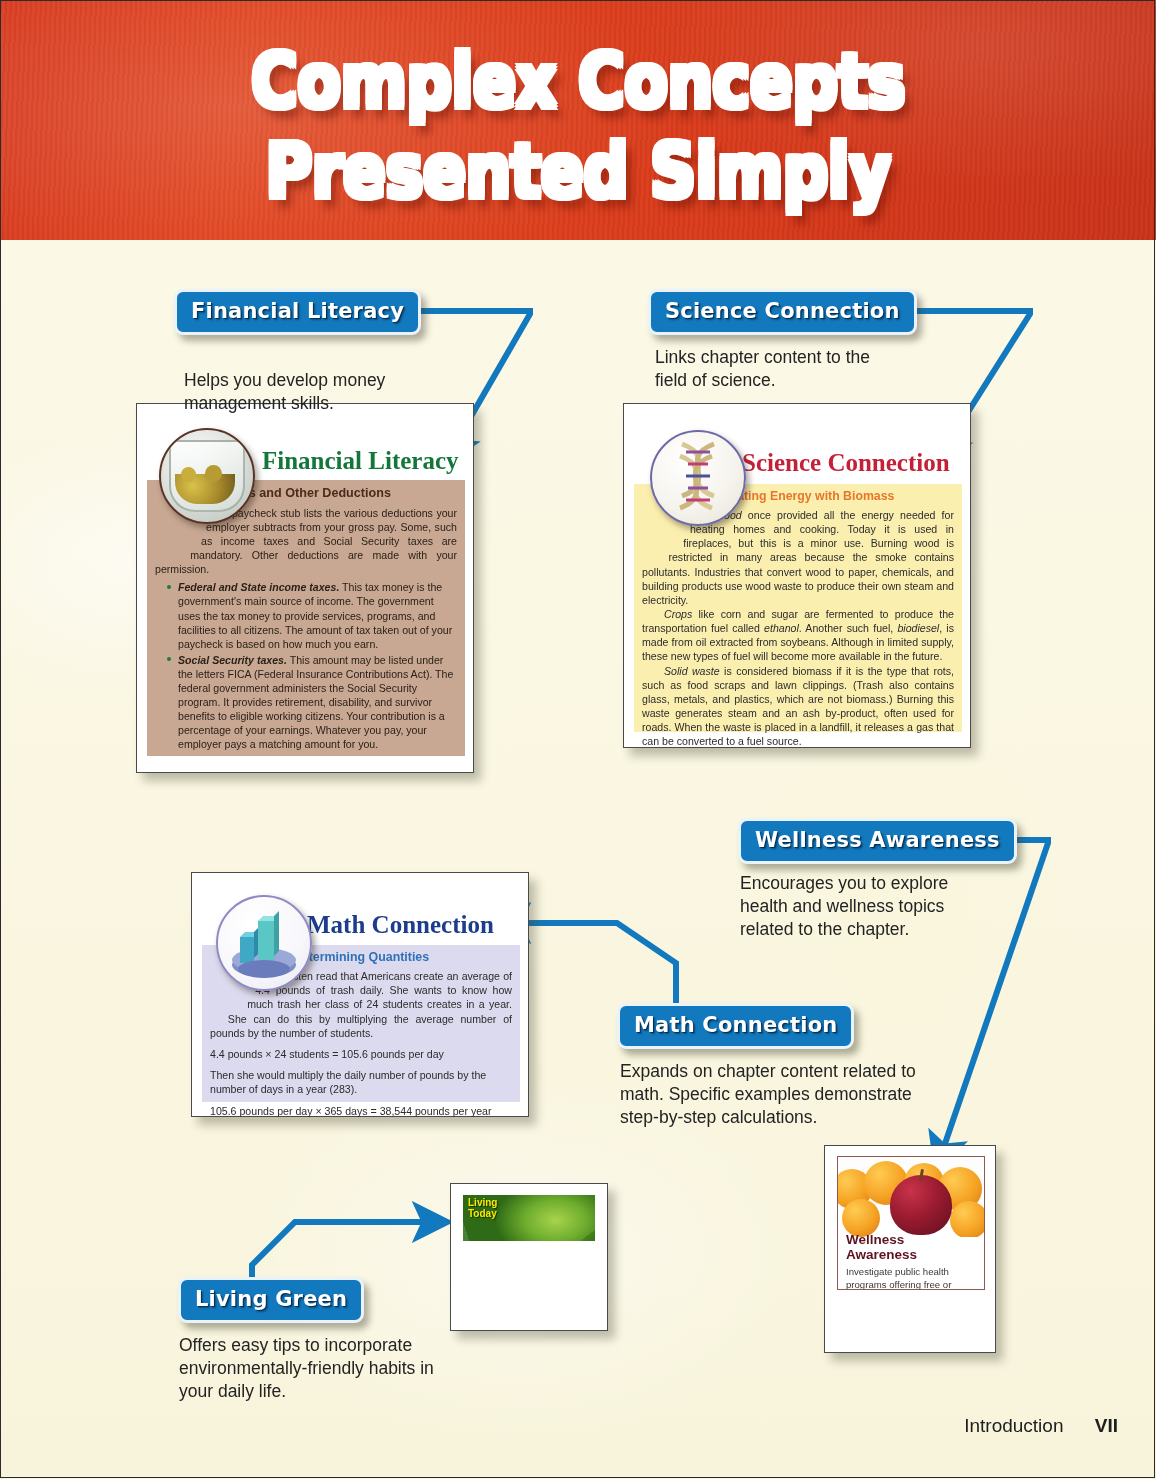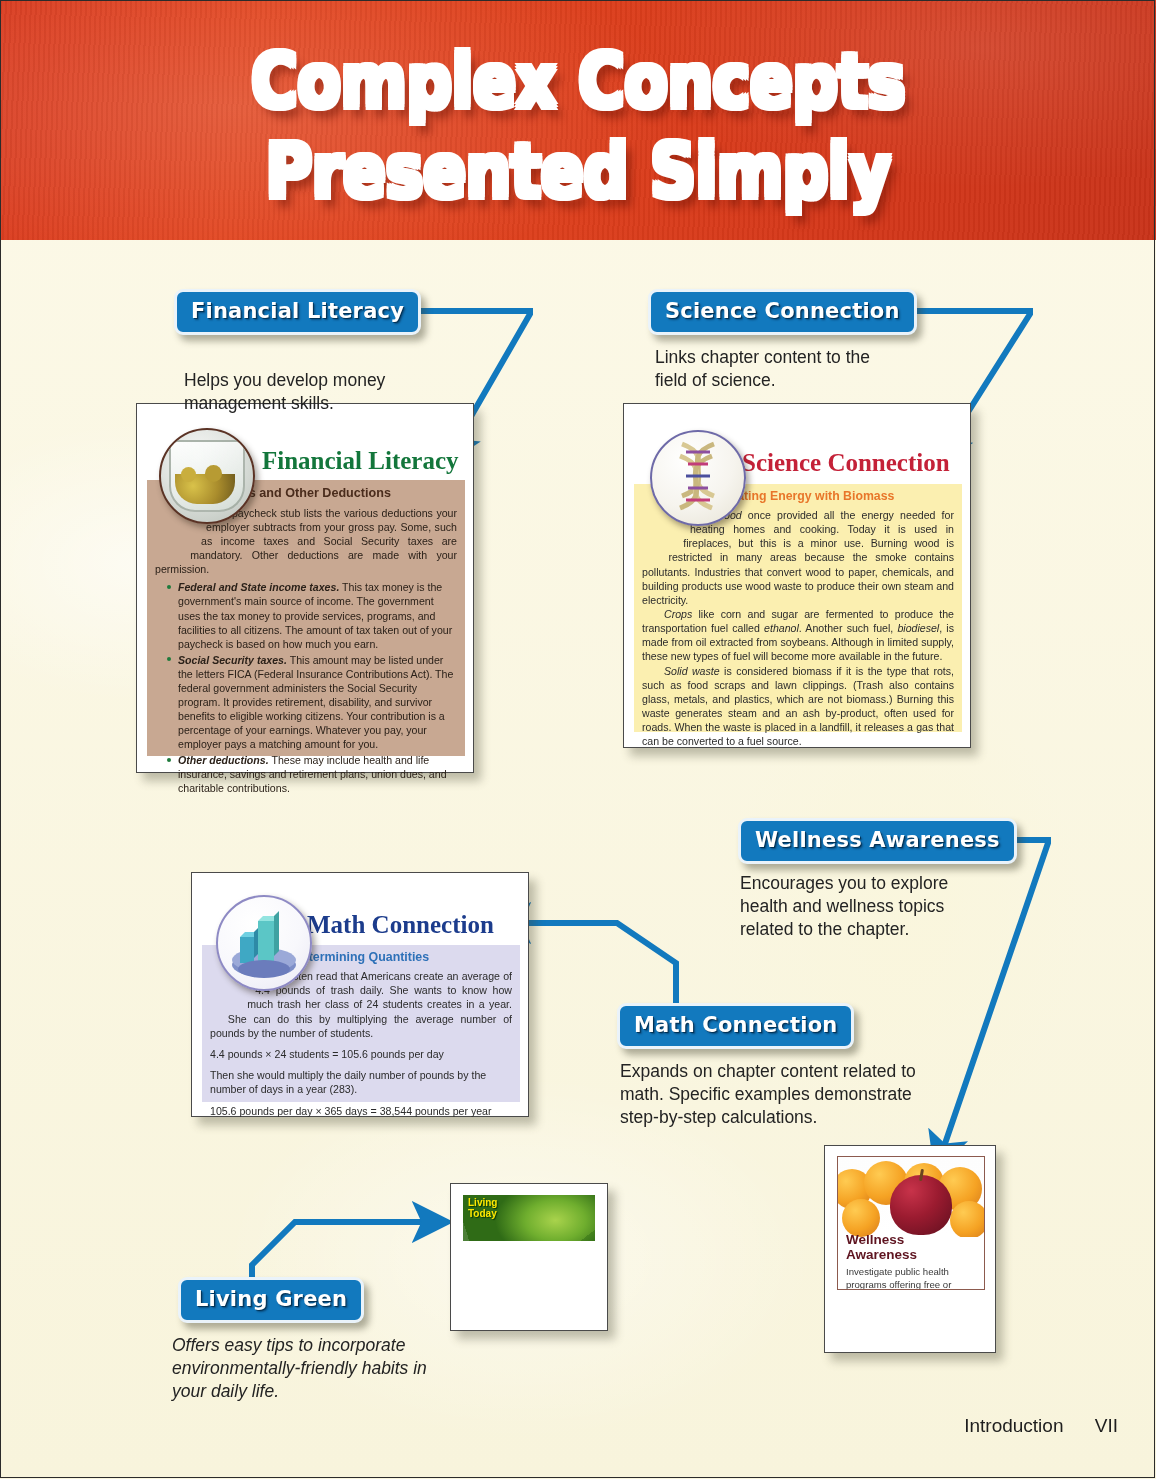--- a/index.html
+++ b/index.html
@@ -133,21 +133,21 @@
   .orange{position:absolute;border-radius:50%;
     background:radial-gradient(circle at 35% 30%, #FFCB52 0%, #F5A223 55%, #D4781A 100%);}
   .apple{position:absolute;left:52px;top:18px;width:62px;height:60px;border-radius:50% 50% 46% 46%;
     background:radial-gradient(circle at 34% 26%, #C8334A 0%, #9B1B30 45%, #5E0F1E 100%);}
   .apple:before{content:"";position:absolute;left:30px;top:-6px;width:3px;height:12px;background:#6B4420;border-radius:2px;transform:rotate(10deg);}
   #wa-title{position:absolute;left:8px;top:76px;z-index:4;font-weight:bold;font-size:13.5px;line-height:1.1;color:#5E1420;}
   #wa-text{position:absolute;left:8px;top:108px;width:130px;font-size:9.6px;line-height:1.38;color:#3a3a3a;}
 
   
   #footer{position:absolute;right:38px;bottom:42px;z-index:25;font-size:19px;color:#1e1e1e;}
-  #footer .pg{font-weight:normal;margin-left:26px;}
+  #footer .pg{font-weight:bold;margin-left:26px;}
 </style>
 </head>
 <body>
 
 <div id="page-bg"></div>
 
 <div id="banner">
   <div class="banner-line" id="banner-l1">
     <span>Complex Concepts</span>
   </div>
@@ -190,37 +190,36 @@
 <div class="desc" style="left:740px;top:872px;width:230px;">Encourages you to explore health and wellness topics related to the chapter.</div>
 
 <div class="tag" style="left:617px;top:1003px;">
   <span>Math Connection</span>
 </div>
 <div class="desc" style="left:620px;top:1060px;width:310px;">Expands on chapter content related to math. Specific examples demonstrate step-by-step calculations.</div>
 
 <div class="tag" style="left:178px;top:1277px;">
   <span>Living Green</span>
 </div>
-<div class="desc" style="left:172px;top:1334px;width:270px;font-style:italic;">Offers easy tips to incorporate environmentally-friendly habits in your daily life.</div>
+<div class="desc" style="left:179px;top:1334px;width:270px;">Offers easy tips to incorporate environmentally-friendly habits in your daily life.</div>
 
 <div class="card" id="fl-card">
   <div class="icon-circle" id="fl-icon">
     <div class="jar"></div>
       <div class="coins"></div>
   </div>
   <div class="pnl-title" id="fl-title">Financial Literacy</div>
   <div id="fl-panel">
     <div id="fl-sub">Taxes and Other Deductions</div>
     <div id="fl-text">
       <div style="shape-outside:circle(52px at 0 4px);float:left;width:78px;height:92px;"></div>
       <div id="fl-intro" style="text-align:justify;">Your paycheck stub lists the various deductions your employer subtracts from your gross pay. Some, such as income taxes and Social Security taxes are mandatory. Other deductions are made with your permission.</div>
       <ul class="fl-list" id="fl-bullets">
           <li><b>Federal and State income taxes.</b> This tax money is the government's main source of income. The government uses the tax money to provide services, programs, and facilities to all citizens. The amount of tax taken out of your paycheck is based on how much you earn.</li>
           <li><b>Social Security taxes.</b> This amount may be listed under the letters FICA (Federal Insurance Contributions Act). The federal government administers the Social Security program. It provides retirement, disability, and survivor benefits to eligible working citizens. Your contribution is a percentage of your earnings. Whatever you pay, your employer pays a matching amount for you.</li>
-          <li><b>Other deductions.</b> These may include health and life insurance, savings and retirement plans, union dues, and charitable contributions.</li>
         </ul>
     </div>
   </div>
 </div>
 
 <div class="card" id="sc-card">
   <div class="icon-circle" id="sc-icon">
     <svg class="helix" viewBox="0 0 92 92">
       <path d="M30,12 C68,26 24,50 62,64" stroke="#D8C893" stroke-width="5" fill="none"></path>
       <path d="M62,12 C24,26 68,50 30,64" stroke="#C9B77E" stroke-width="5" fill="none"></path>

